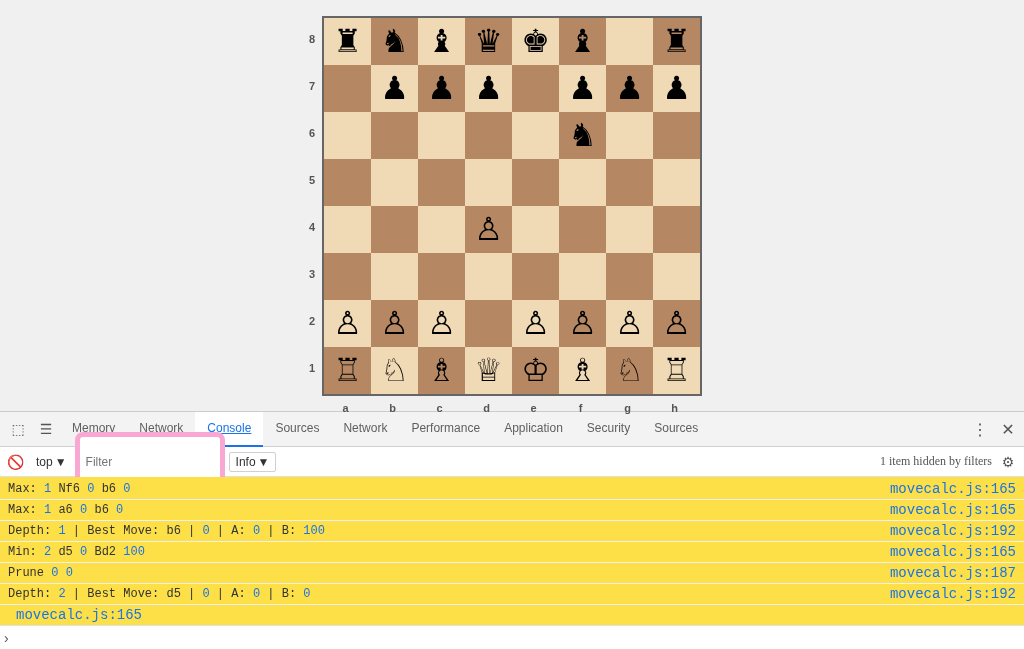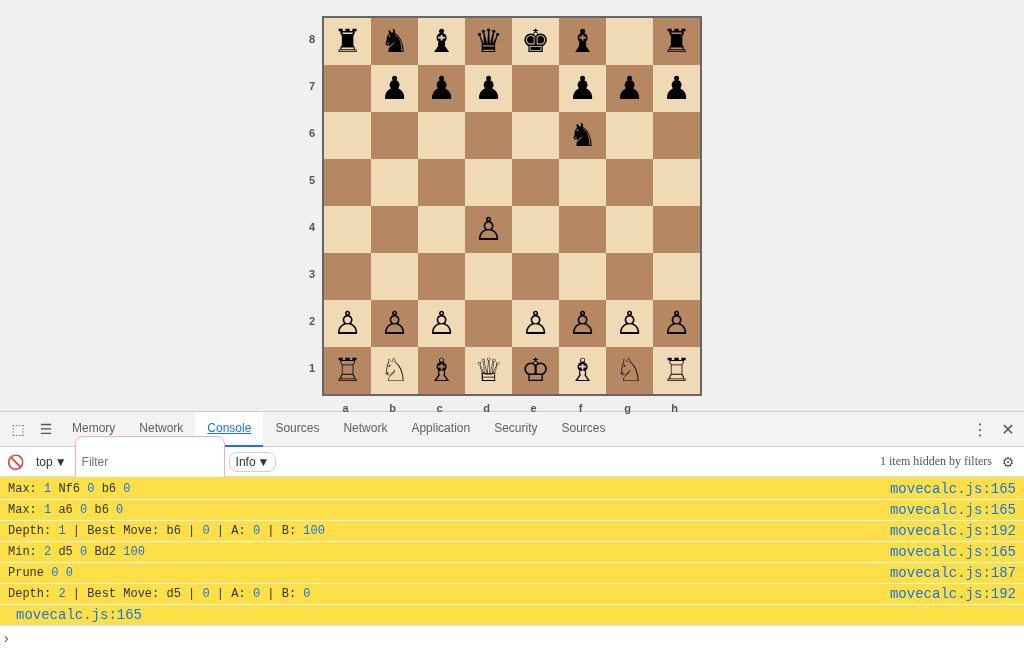--- a/index.html
+++ b/index.html
@@ -167,37 +167,37 @@
       align-items: center;
       gap: 2px;
       cursor: pointer;
       font-size: 12px;
       color: #333;
       padding: 2px 4px;
       border: none;
       background: transparent;
     }
     .console-filter-input {
-      border: 1px solid #f9a8d4;
+      border: 5px solid #f9a8d4;
       border-radius: 8px;
       padding: 18px 6px;
       font-size: 12px;
       width: 150px;
       outline: none;
     }
     .console-level-select {
       display: flex;
       align-items: center;
       gap: 2px;
       cursor: pointer;
       font-size: 12px;
       color: #333;
       padding: 2px 6px;
       border: 1px solid #d0d0d0;
-      border-radius: 8px;
+      border-radius: 2px;
       background: transparent;
       justify-content: flex-end;
     }
     .console-hidden-msg {
       flex: 1;
       text-align: right;
       font-size: 12px;
       color: #555;
       font-family: Liberation Serif, serif;
     }
@@ -365,20 +365,21 @@
 <div class="devtools">
 
   <div class="devtools-tabs">
     <button class="tab-icon-btn">⬚</button>
     <button class="tab-icon-btn">☰</button>
     <button class="tab-item">Memory</button>
     <button class="tab-item">Network</button>
     <button class="tab-item active">Console</button>
     <button class="tab-item">Sources</button>
     <button class="tab-item">Network</button>
+    <button class="tab-item">Performance</button>
     <button class="tab-item">Application</button>
     <button class="tab-item">Security</button>
     <button class="tab-item">Sources</button>
     <div class="tab-spacer"></div>
     <div class="tab-actions">
       <button class="tab-action-btn">⋮</button>
       <button class="tab-action-btn">✕</button>
     </div>
   </div>
 

